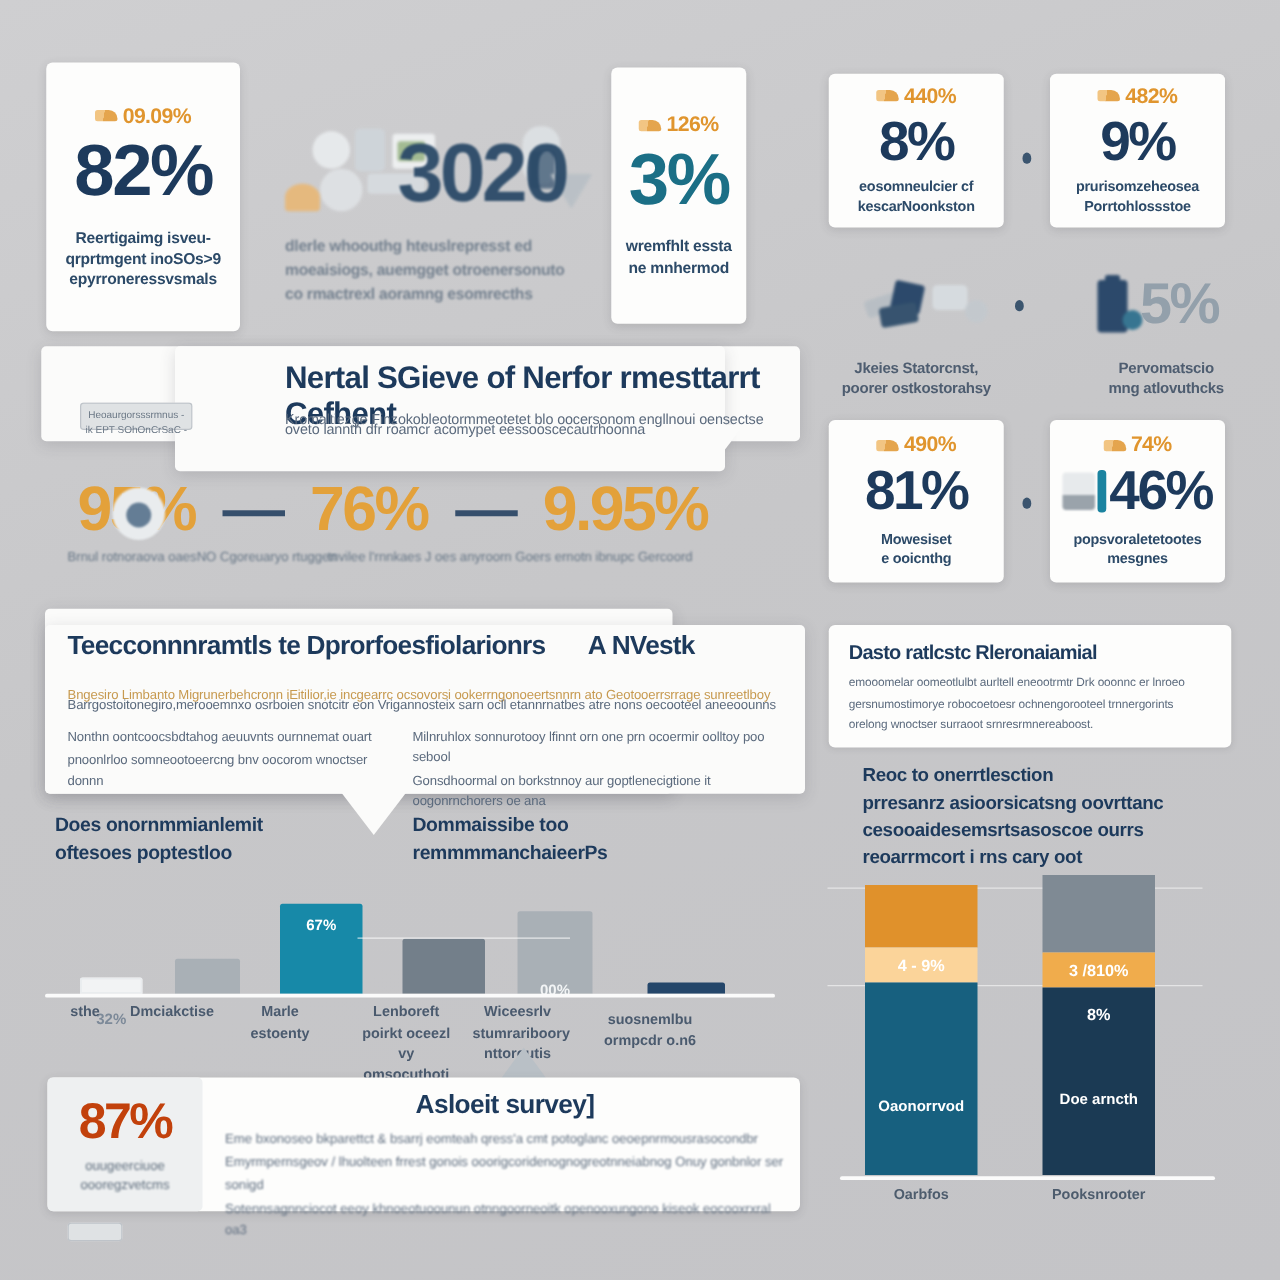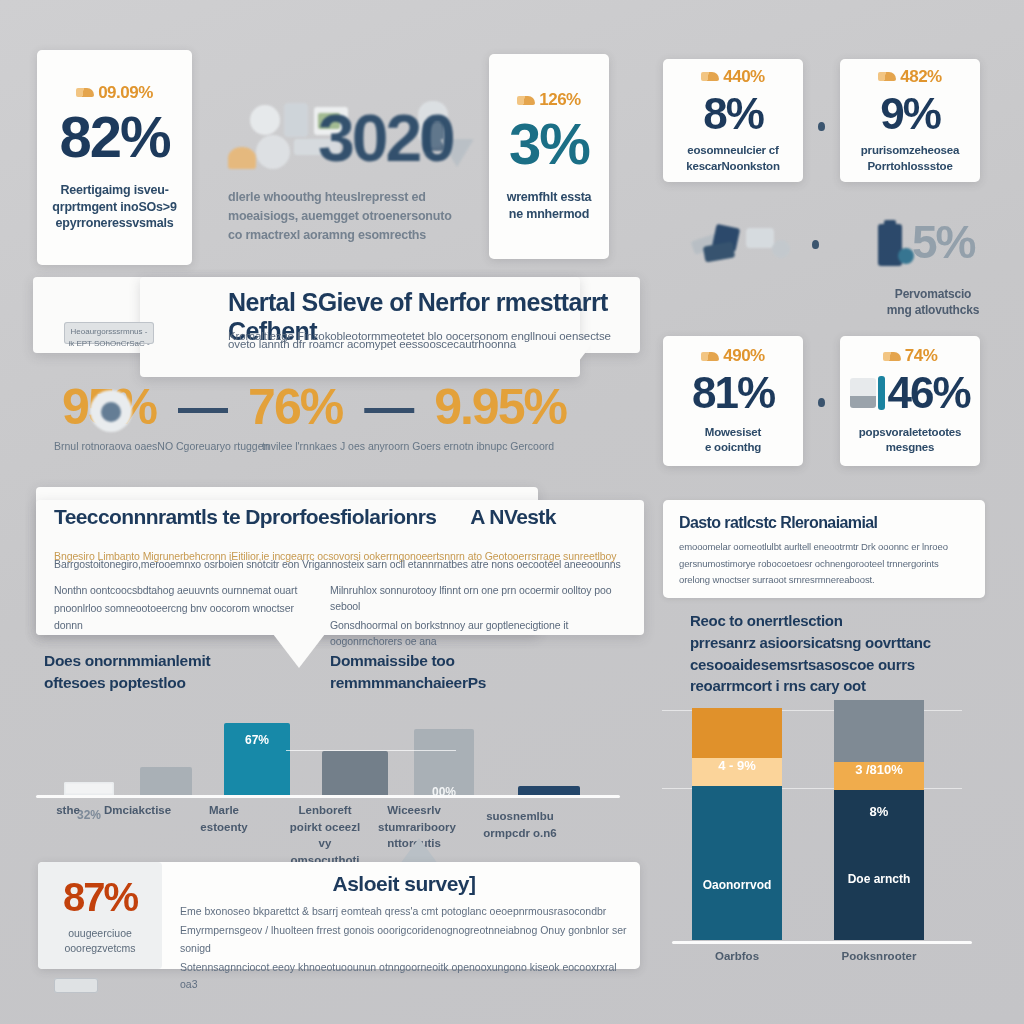--- a/index.html
+++ b/index.html
@@ -76,21 +76,21 @@
   .chart-head { position:absolute; font-size:15.5px; font-weight:700; color:#1d3a5c;
                 line-height:1.45; filter: blur(0.35px); letter-spacing:-0.3px;}
   .axis { position:absolute; height:3px; background:#fbfbfb; border-radius:2px; }
   .bar { position:absolute; bottom:0; border-radius:2px 2px 0 0;}
   .bar-label { position:absolute; left:0; right:0; text-align:center;
                font-size:12px; font-weight:700; color:#ffffff; filter: blur(0.5px);}
   .xtick { position:absolute; text-align:center; font-size:11.5px; font-weight:700;
            color:#4a5a6e; filter: blur(0.55px); line-height:1.45;}
 
   
-  .sb-seg { position:absolute; left:0; right:0; display:flex; align-items:flex-start; justify-content:center;}
+  .sb-seg { position:absolute; left:0; right:0; display:flex; align-items:center; justify-content:center;}
   .sb-val { font-size:13px; font-weight:700; color:#fff; filter: blur(0.55px);}
   .sb-name { position:absolute; left:0; right:0; text-align:center; font-size:12px;
              font-weight:700; color:#ffffff; filter: blur(0.6px);}
   .sb-tick { position:absolute; text-align:center; font-size:11.5px; color:#4d5c6d;
              font-weight:700; filter: blur(0.6px);}
   .gridline { position:absolute; height:1px; background:rgba(255,255,255,.55); }
 
   
   .survey-badge {
     position:absolute; display:flex; flex-direction:column; align-items:center; justify-content:center;
@@ -137,21 +137,21 @@
                            clip-path:polygon(0 0,100% 0,50% 100%);"></div>
   </div>
   <div style="position:absolute; left:318px; top:100px; font-size:66px; font-weight:700;
               color:#2b4a68; letter-spacing:-3px; filter:blur(0.9px); opacity:.95;">3020</div>
   <div style="position:absolute; left:228px; top:188px; width:250px; white-space:pre-line;
               font-size:12.5px; font-weight:700; color:#74818f; line-height:1.5;
               filter:blur(0.75px); letter-spacing:-0.2px;">dlerle whoouthg hteuslrepresst ed
 moeaisiogs, auemgget otroenersonuto
 co rmactrexl aoramng esomrecths</div>
 
-  <div class="card stat-card" style="left:489px; top:54px; width:120px; height:205px;">
+  <div class="card stat-card" style="left:489px; top:54px; width:108px; height:205px;">
     <div class="stat-mini">
       <span class="sparkglyph"></span>
       <span>126%</span>
     </div>
     <div class="stat-big teal">3%</div>
     <div class="stat-cap" style="white-space:pre-line;">wremfhlt essta
 ne mnhermod</div>
   </div>
 
   <div class="card stat-card" style="left:663px; top:59px; width:140px; height:123px;">
@@ -176,20 +176,23 @@
 
   <div class="dot-sep" style="left:818px; top:122px;"></div>
 
   <div class="iconcluster" style="left:692px; top:222px; width:110px; height:42px;">
     <div class="ic" style="left:0px;  top:14px; width:34px;height:14px; background:#b7bec4; border-radius:3px; transform:rotate(-18deg);"></div>
     <div class="ic" style="left:22px; top:4px;  width:24px;height:24px; background:#1f3f63; border-radius:3px; transform:rotate(12deg);"></div>
     <div class="ic" style="left:12px; top:22px; width:30px;height:16px; background:#2b4a68; border-radius:3px; transform:rotate(-10deg);"></div>
     <div class="ic" style="left:54px; top:6px;  width:28px;height:20px; background:#d8dde1; border-radius:4px;"></div>
     <div class="ic" style="left:80px; top:18px; width:18px;height:18px; background:#c3c9ce; border-radius:50%;"></div>
   </div>
+  <div class="stat-cap" style="position:absolute; left:662px; top:272px; width:142px; white-space:pre-line;
+              font-size:12px; color:#4e5d70;">Jkeies Statorcnst,
+poorer ostkostorahsy</div>
 
   <div class="dot-sep" style="left:812px; top:240px;"></div>
 
   <div class="iconcluster" style="left:878px; top:220px; width:34px; height:46px;">
     <div class="ic" style="left:0;  top:4px;  width:24px;height:42px; background:#1f3f63; border-radius:3px;"></div>
     <div class="ic" style="left:6px; top:0px;  width:12px;height:6px;  background:#1f3f63; border-radius:2px;"></div>
     <div class="ic" style="left:20px;top:28px; width:16px;height:16px; background:#2b6f8d; border-radius:50%;"></div>
   </div>
   <div style="position:absolute; left:912px; top:215px; font-size:46px; font-weight:700;
               color:#93a0ab; letter-spacing:-2px; filter:blur(0.5px);">5%</div>

